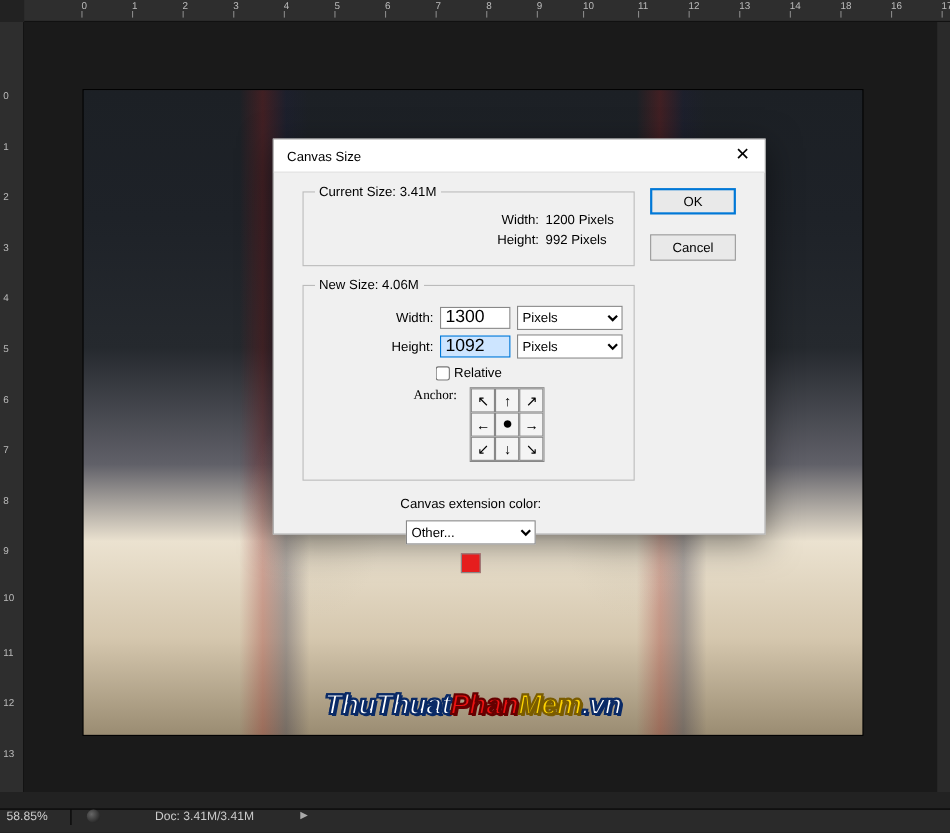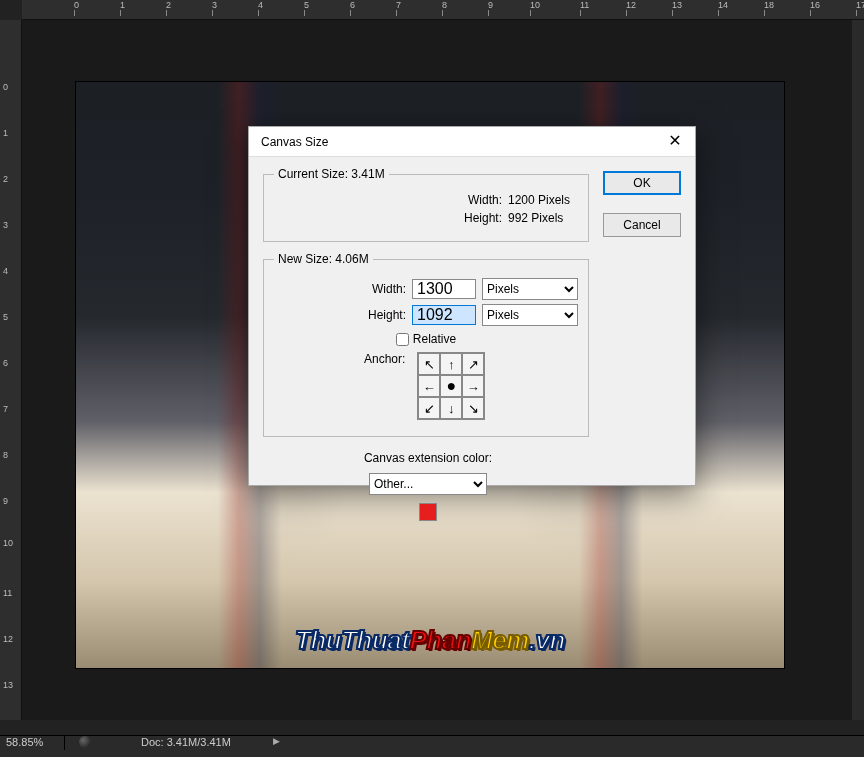--- a/index.html
+++ b/index.html
@@ -115,21 +115,21 @@
   border-bottom: 1px solid #ddd;
 }
 .dialog-titlebar .close {
   font-size: 16px;
   width: 24px; height: 24px;
   text-align: center;
   line-height: 22px;
   cursor: pointer;
 }
 .dialog-body {
-  padding: 10px 14px;
+  padding: 10px 26px;
   display: flex;
   gap: 14px;
 }
 .left-col { flex: 1; }
 .right-col { width: 78px; display: flex; flex-direction: column; gap: 18px; padding-top: 4px; }
 
 .btn {
   height: 24px;
   background: #e9e9e9;
   border: 1px solid #999;
@@ -301,21 +301,21 @@
           <input type="text" class="sel" value="1092" style="">
           <select>
             <option>Pixels</option>
           </select>
         </div>
         <div class="row relative-row">
           <input type="checkbox" style="">
           <label>Relative</label>
         </div>
         <div class="row anchor-row">
-          <label style="margin-right:6px;">Anchor:</label>
+          <label style="margin-right:6px;font-family:Liberation Serif, serif;">Anchor:</label>
           <div class="anchor-grid">
             <div class="cell">↖</div>
             <div class="cell">↑</div>
             <div class="cell">↗</div>
             <div class="cell">←</div>
             <div class="cell center">●</div>
             <div class="cell">→</div>
             <div class="cell">↙</div>
             <div class="cell">↓</div>
             <div class="cell">↘</div>

